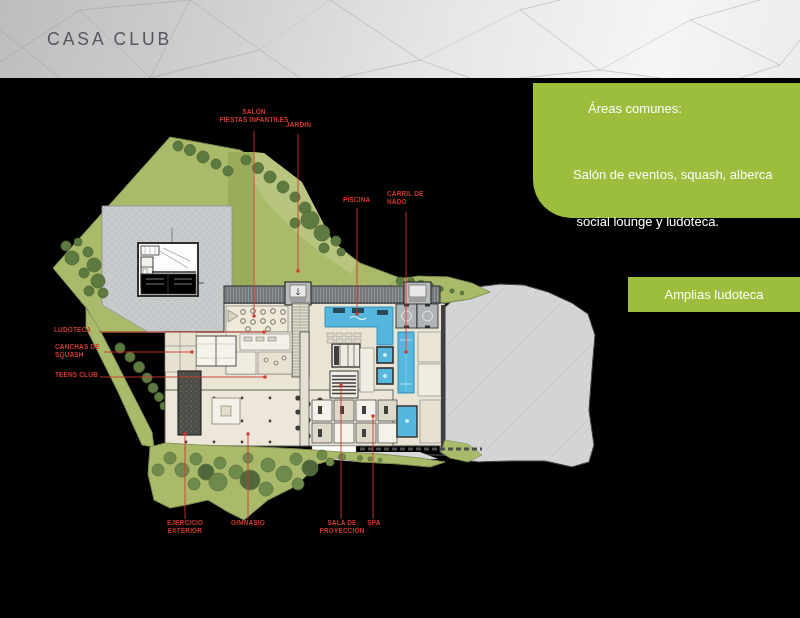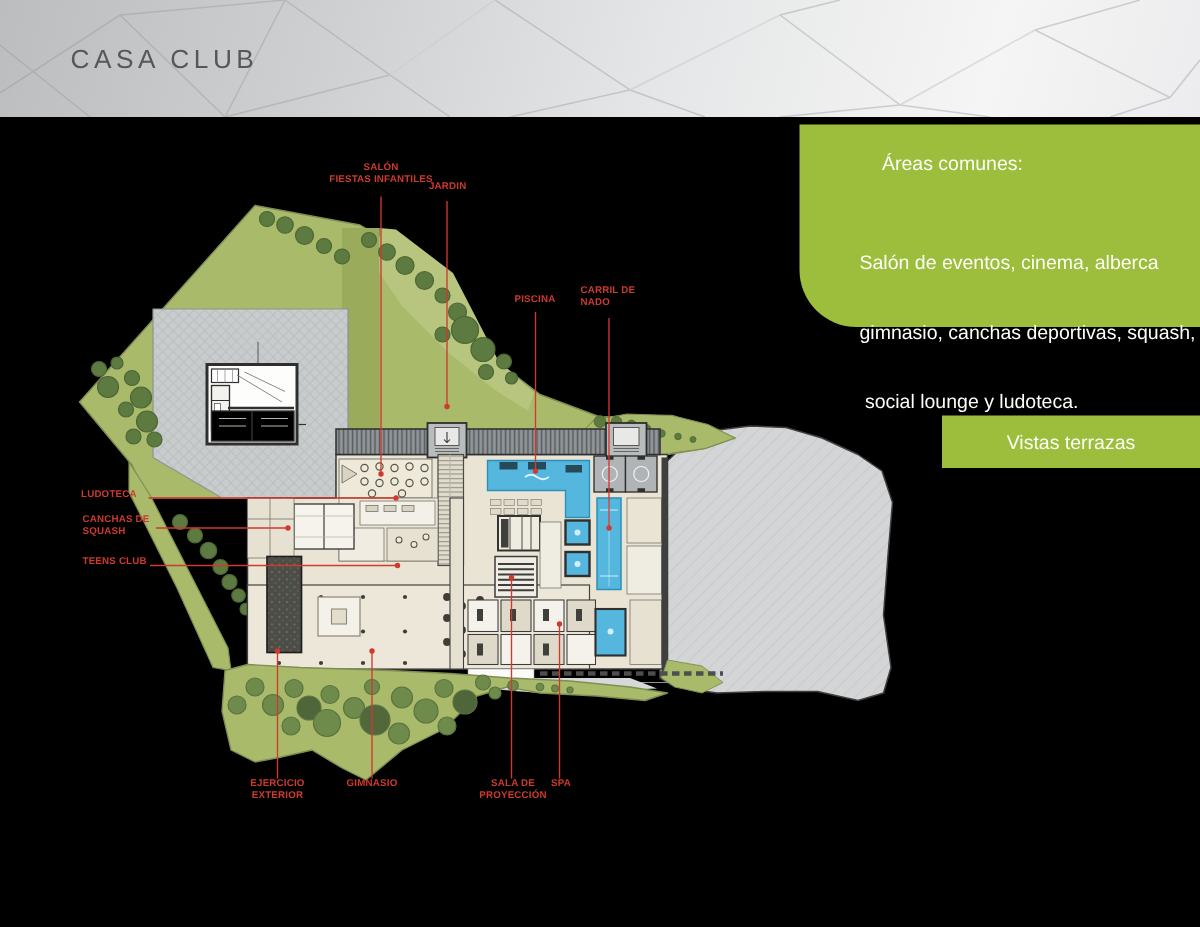--- a/index.html
+++ b/index.html
@@ -48,27 +48,26 @@
       <g stroke="#ffffff" stroke-width="0.8" opacity="0.35" fill="none">
         <path d="M330,0 L260,50 M520,10 L420,60 M690,20 L600,70"></path>
       </g>
     </svg>
     <div class="title">CASA CLUB</div>
   </div>
 
   <div class="panel">
     <div class="panel-heading">Áreas comunes:</div>
     <div class="panel-body">
-      <div>Salón de eventos, cinema, alberca</div>
-      <div>gimnasio, canchas deportivas, squash,</div>
+      <div>Salón de eventos, squash, alberca</div>
       <div> social lounge y ludoteca.</div>
     </div>
   </div>
 
-  <div class="ribbon r2">Vistas terrazas</div>
+  <div class="ribbon r2">Amplias ludoteca</div>
 
   <svg class="plan-svg" viewBox="0 0 800 618">
     <defs>
       <pattern id="crossH" width="7" height="7" patternUnits="userSpaceOnUse">
         <rect width="7" height="7" fill="#c9cccd"></rect>
         <path d="M0,0 L7,7 M7,0 L0,7" stroke="#bcbfc1" stroke-width="0.7"></path>
       </pattern>
       <pattern id="diagH" width="9" height="9" patternUnits="userSpaceOnUse">
         <rect width="9" height="9" fill="#d3d5d6"></rect>
         <path d="M0,9 L9,0" stroke="#c7c9ca" stroke-width="0.7"></path>

